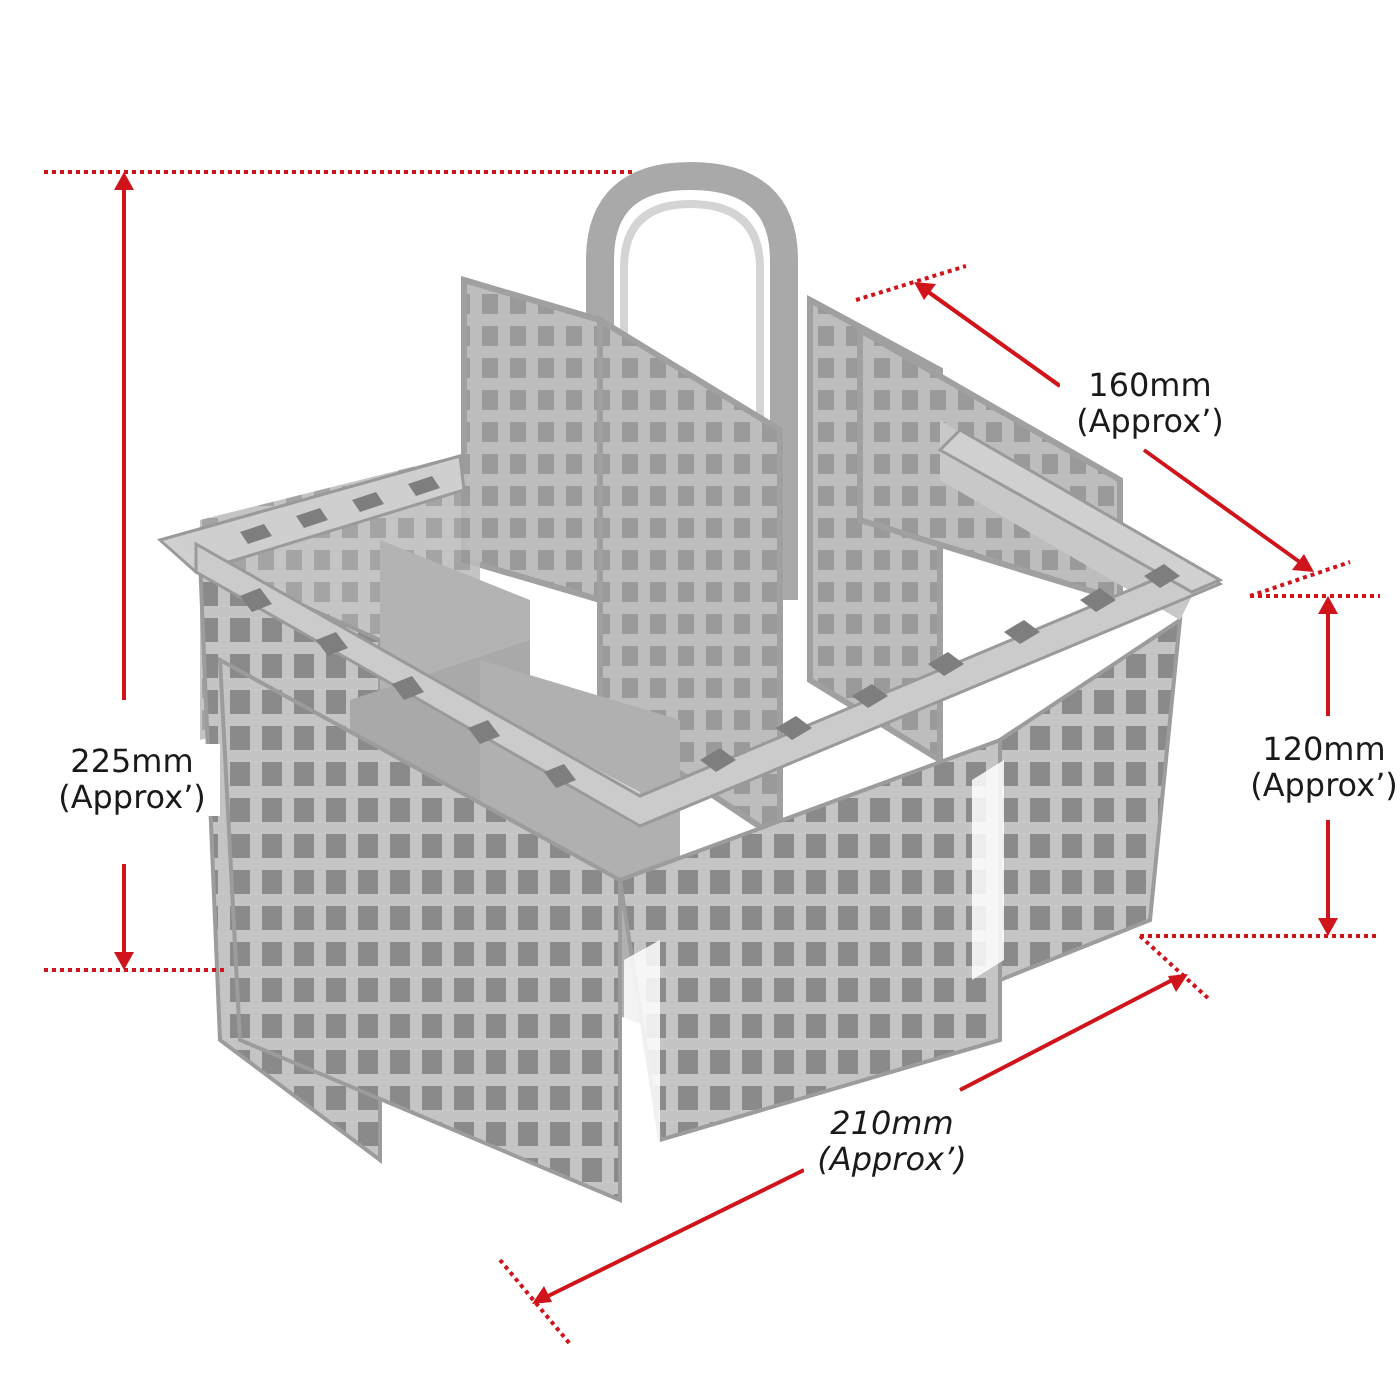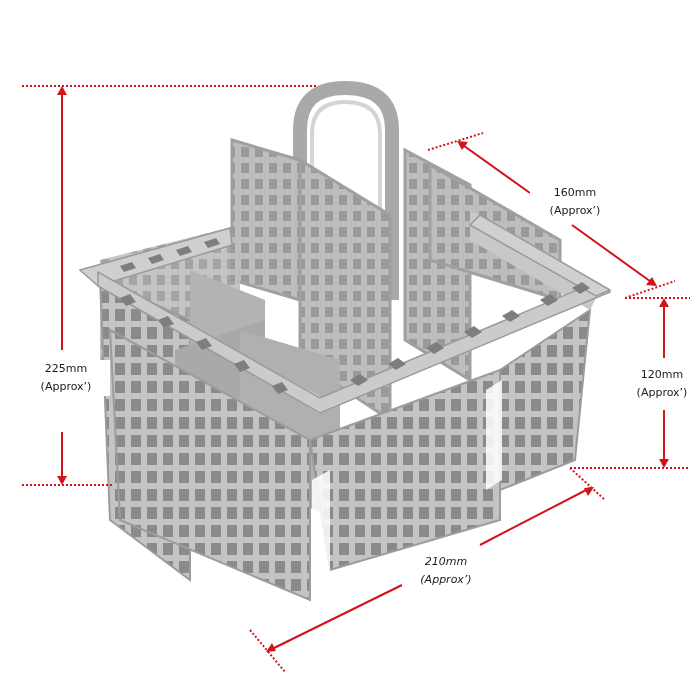--- a/index.html
+++ b/index.html
@@ -1,18 +1,18 @@
 <!DOCTYPE html>
 <html><head>
 <meta charset="utf-8">
 <style>
   html,body{margin:0;padding:0;background:#ffffff;}
   #stage{position:relative;width:700px;height:700px;overflow:hidden;background:#ffffff;font-family:"DejaVu Sans","Liberation Sans",sans-serif;}
   svg{position:absolute;left:0;top:0;}
-  .dim-label{position:absolute;text-align:center;color:#1a1a1a;font-size:11px;line-height:18px;background:#fff;padding:0 2px;}
+  .dim-label{position:absolute;text-align:center;color:#1a1a1a;font-size:16px;line-height:18px;background:#fff;padding:0 2px;}
 </style>
 </head>
 <body>
 
 <div id="stage">
   <svg width="700" height="700" viewBox="0 0 700 700">
     <defs>
       <pattern id="grid" width="16" height="18" patternUnits="userSpaceOnUse">
         <rect width="16" height="18" fill="#c4c4c4"></rect>
         <rect x="3" y="3" width="10" height="12" fill="#8a8a8a"></rect>
@@ -105,21 +105,21 @@
 
       <line x1="570" y1="468" x2="605" y2="500" stroke-width="2" stroke-dasharray="2,2"></line>
       <line x1="250" y1="630" x2="285" y2="672" stroke-width="2" stroke-dasharray="2,2"></line>
       <line x1="480" y1="545" x2="590" y2="488" stroke-width="2"></line>
       <line x1="270" y1="650" x2="402" y2="585" stroke-width="2"></line>
       <polygon points="594,487 584,488 588,496" stroke="none"></polygon>
       <polygon points="266,652 276,651 272,643" stroke="none"></polygon>
     </g>
   </svg>
 
-  <div class="dim-label" style="left:22px;top:360px;width:84px;">
+  <div class="dim-label" style="left:22px;top:372px;width:84px;">
     <div>225mm</div>
     <div>(Approx’)</div>
   </div>
 
   <div class="dim-label" style="left:530px;top:184px;width:86px;">
     <div>160mm</div>
     <div>(Approx’)</div>
   </div>
 
   <div class="dim-label" style="left:620px;top:366px;width:80px;">

